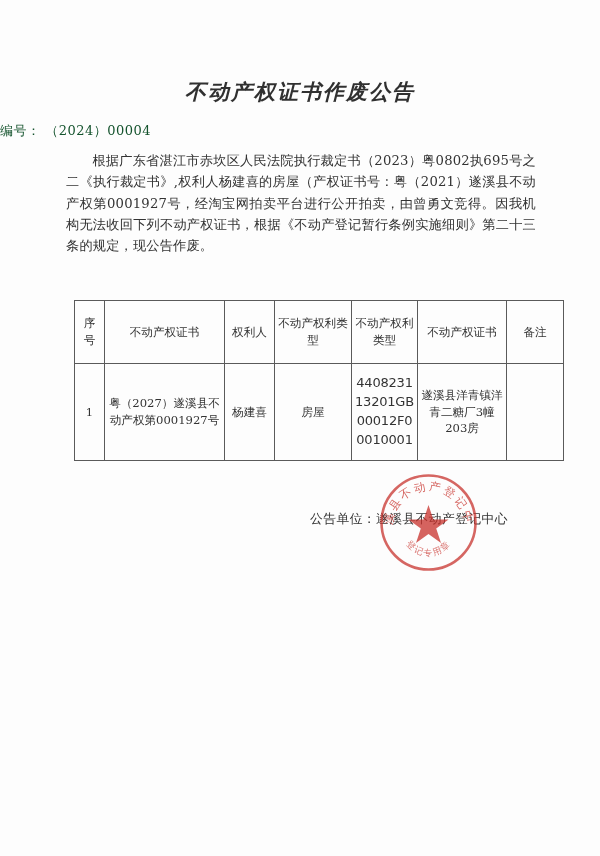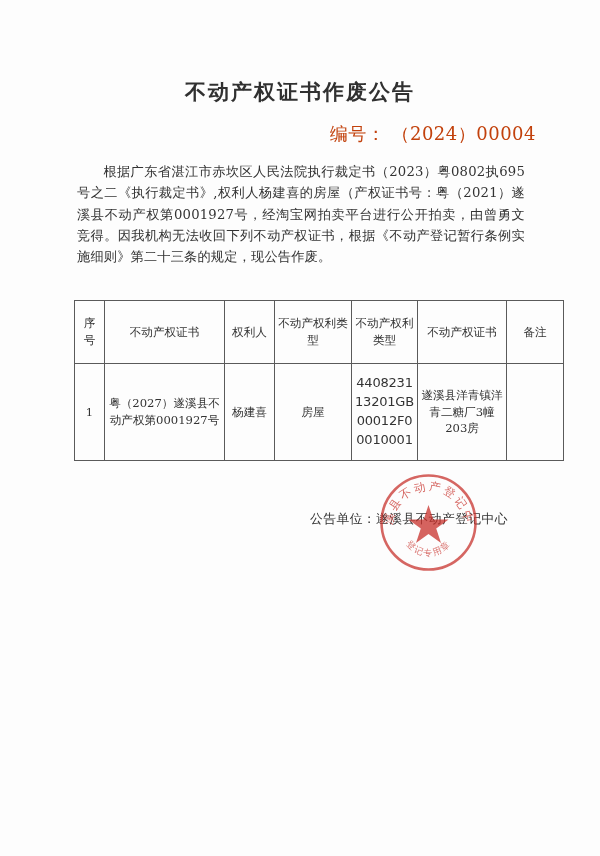--- a/index.html
+++ b/index.html
@@ -24,45 +24,45 @@
     position: absolute;
     top: 78px;
     left: 0;
     width: 600px;
     text-align: center;
     font-size: 21px;
     letter-spacing: 2px;
     font-weight: 700;
     color: #303030;
     font-family: "DejaVu Serif", "Liberation Serif", serif;
+    font-style: italic;
   }
   .doc-number {
     position: absolute;
     top: 122px;
     left: 0;
     width: 536px;
-    text-align: right;
-    font-size: 18px;
+    font-size: 13px;
     letter-spacing: 0.5px;
-    color: #c2410c;
+    color: #14532d;
   }
   .body-text {
     position: absolute;
     top: 146px;
     left: 62px;
     width: 478px;
     font-size: 13.2px;
     line-height: 21.3px;
     text-align: justify;
     text-justify: inter-ideograph;
     color: #333333;
     letter-spacing: 0.2px;
   }
   .body-text p {
-    margin: 15px;
+    margin: 4px;
     text-indent: 2em;
   }
 
   
   .reg-table {
     position: absolute;
     top: 300px;
     left: 74px;
     width: 489px;
     border-collapse: collapse;

